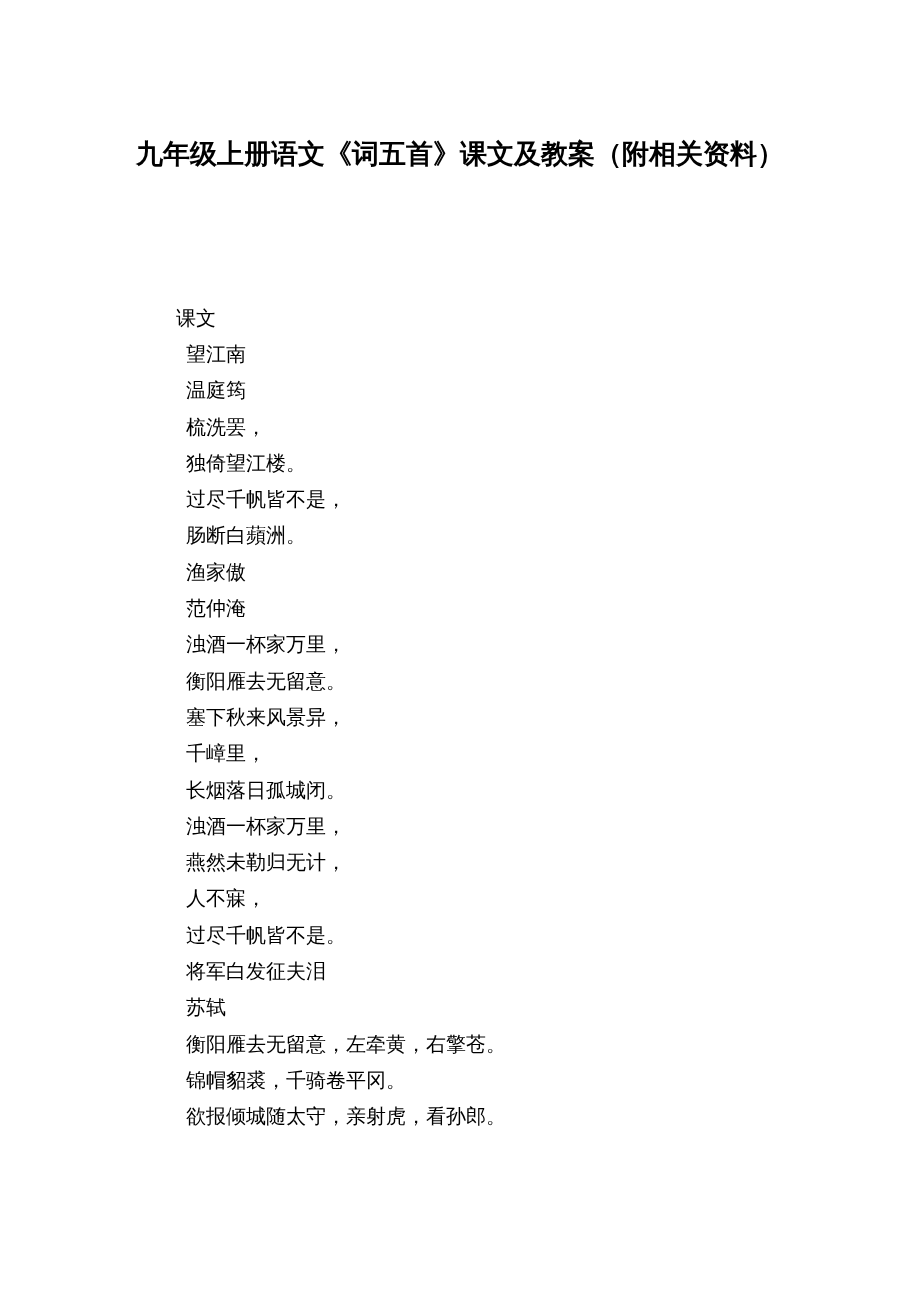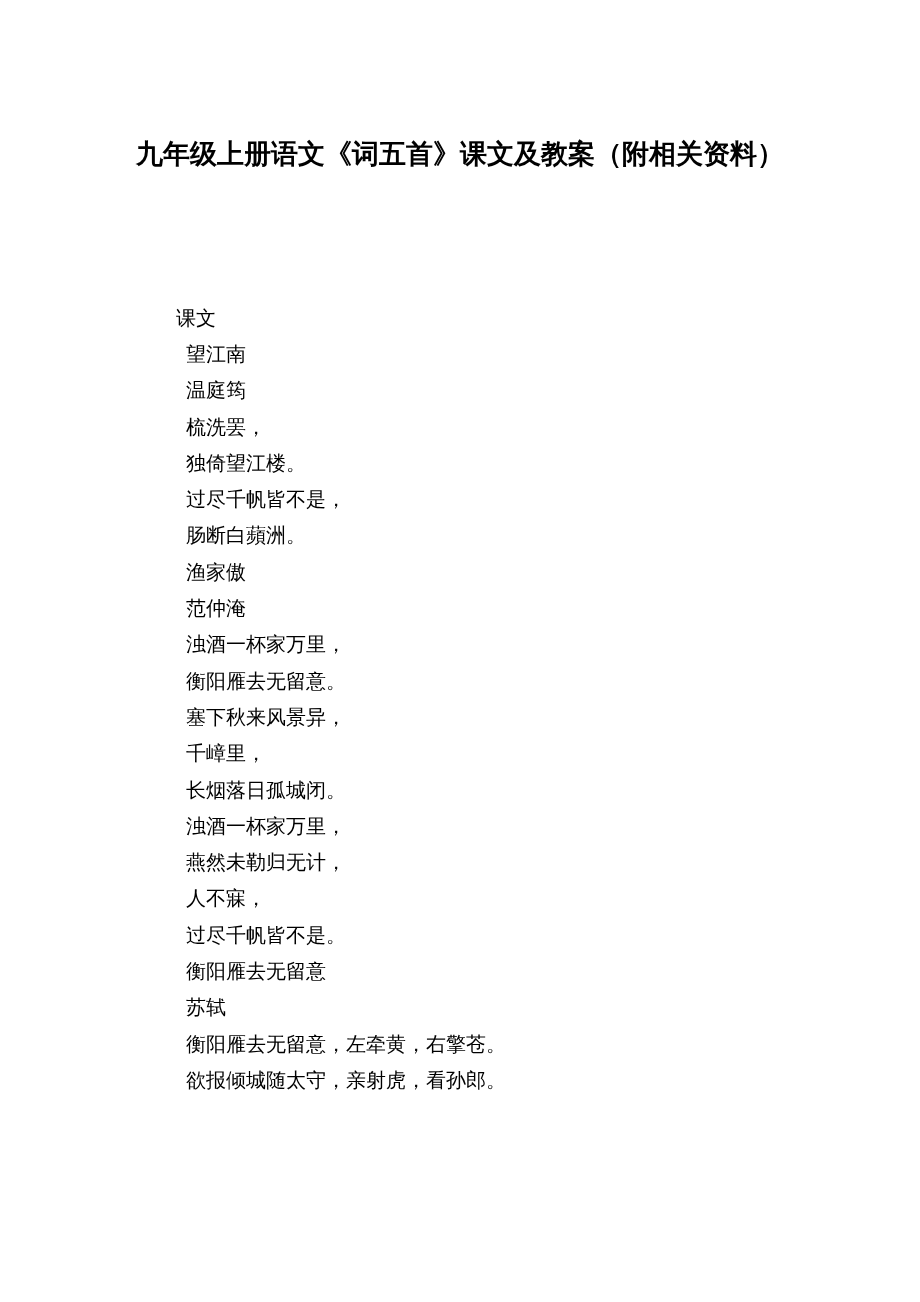--- a/index.html
+++ b/index.html
@@ -82,19 +82,20 @@
       <div class="line">范仲淹</div>
       <div class="line">浊酒一杯家万里，</div>
       <div class="line">衡阳雁去无留意。</div>
       <div class="line">塞下秋来风景异，</div>
       <div class="line">千嶂里，</div>
       <div class="line">长烟落日孤城闭。</div>
       <div class="line">浊酒一杯家万里，</div>
       <div class="line">燕然未勒归无计，</div>
       <div class="line">人不寐，</div>
       <div class="line">过尽千帆皆不是。</div>
-      <div class="line">衡阳雁去无留意</div>
+      <div class="line">将军白发征夫泪</div>
       <div class="line">苏轼</div>
       <div class="line">衡阳雁去无留意，左牵黄，右擎苍。</div>
+      <div class="line">锦帽貂裘，千骑卷平冈。</div>
       <div class="line">欲报倾城随太守，亲射虎，看孙郎。</div>
     </div>
 
 </div>
 
 </body></html>

